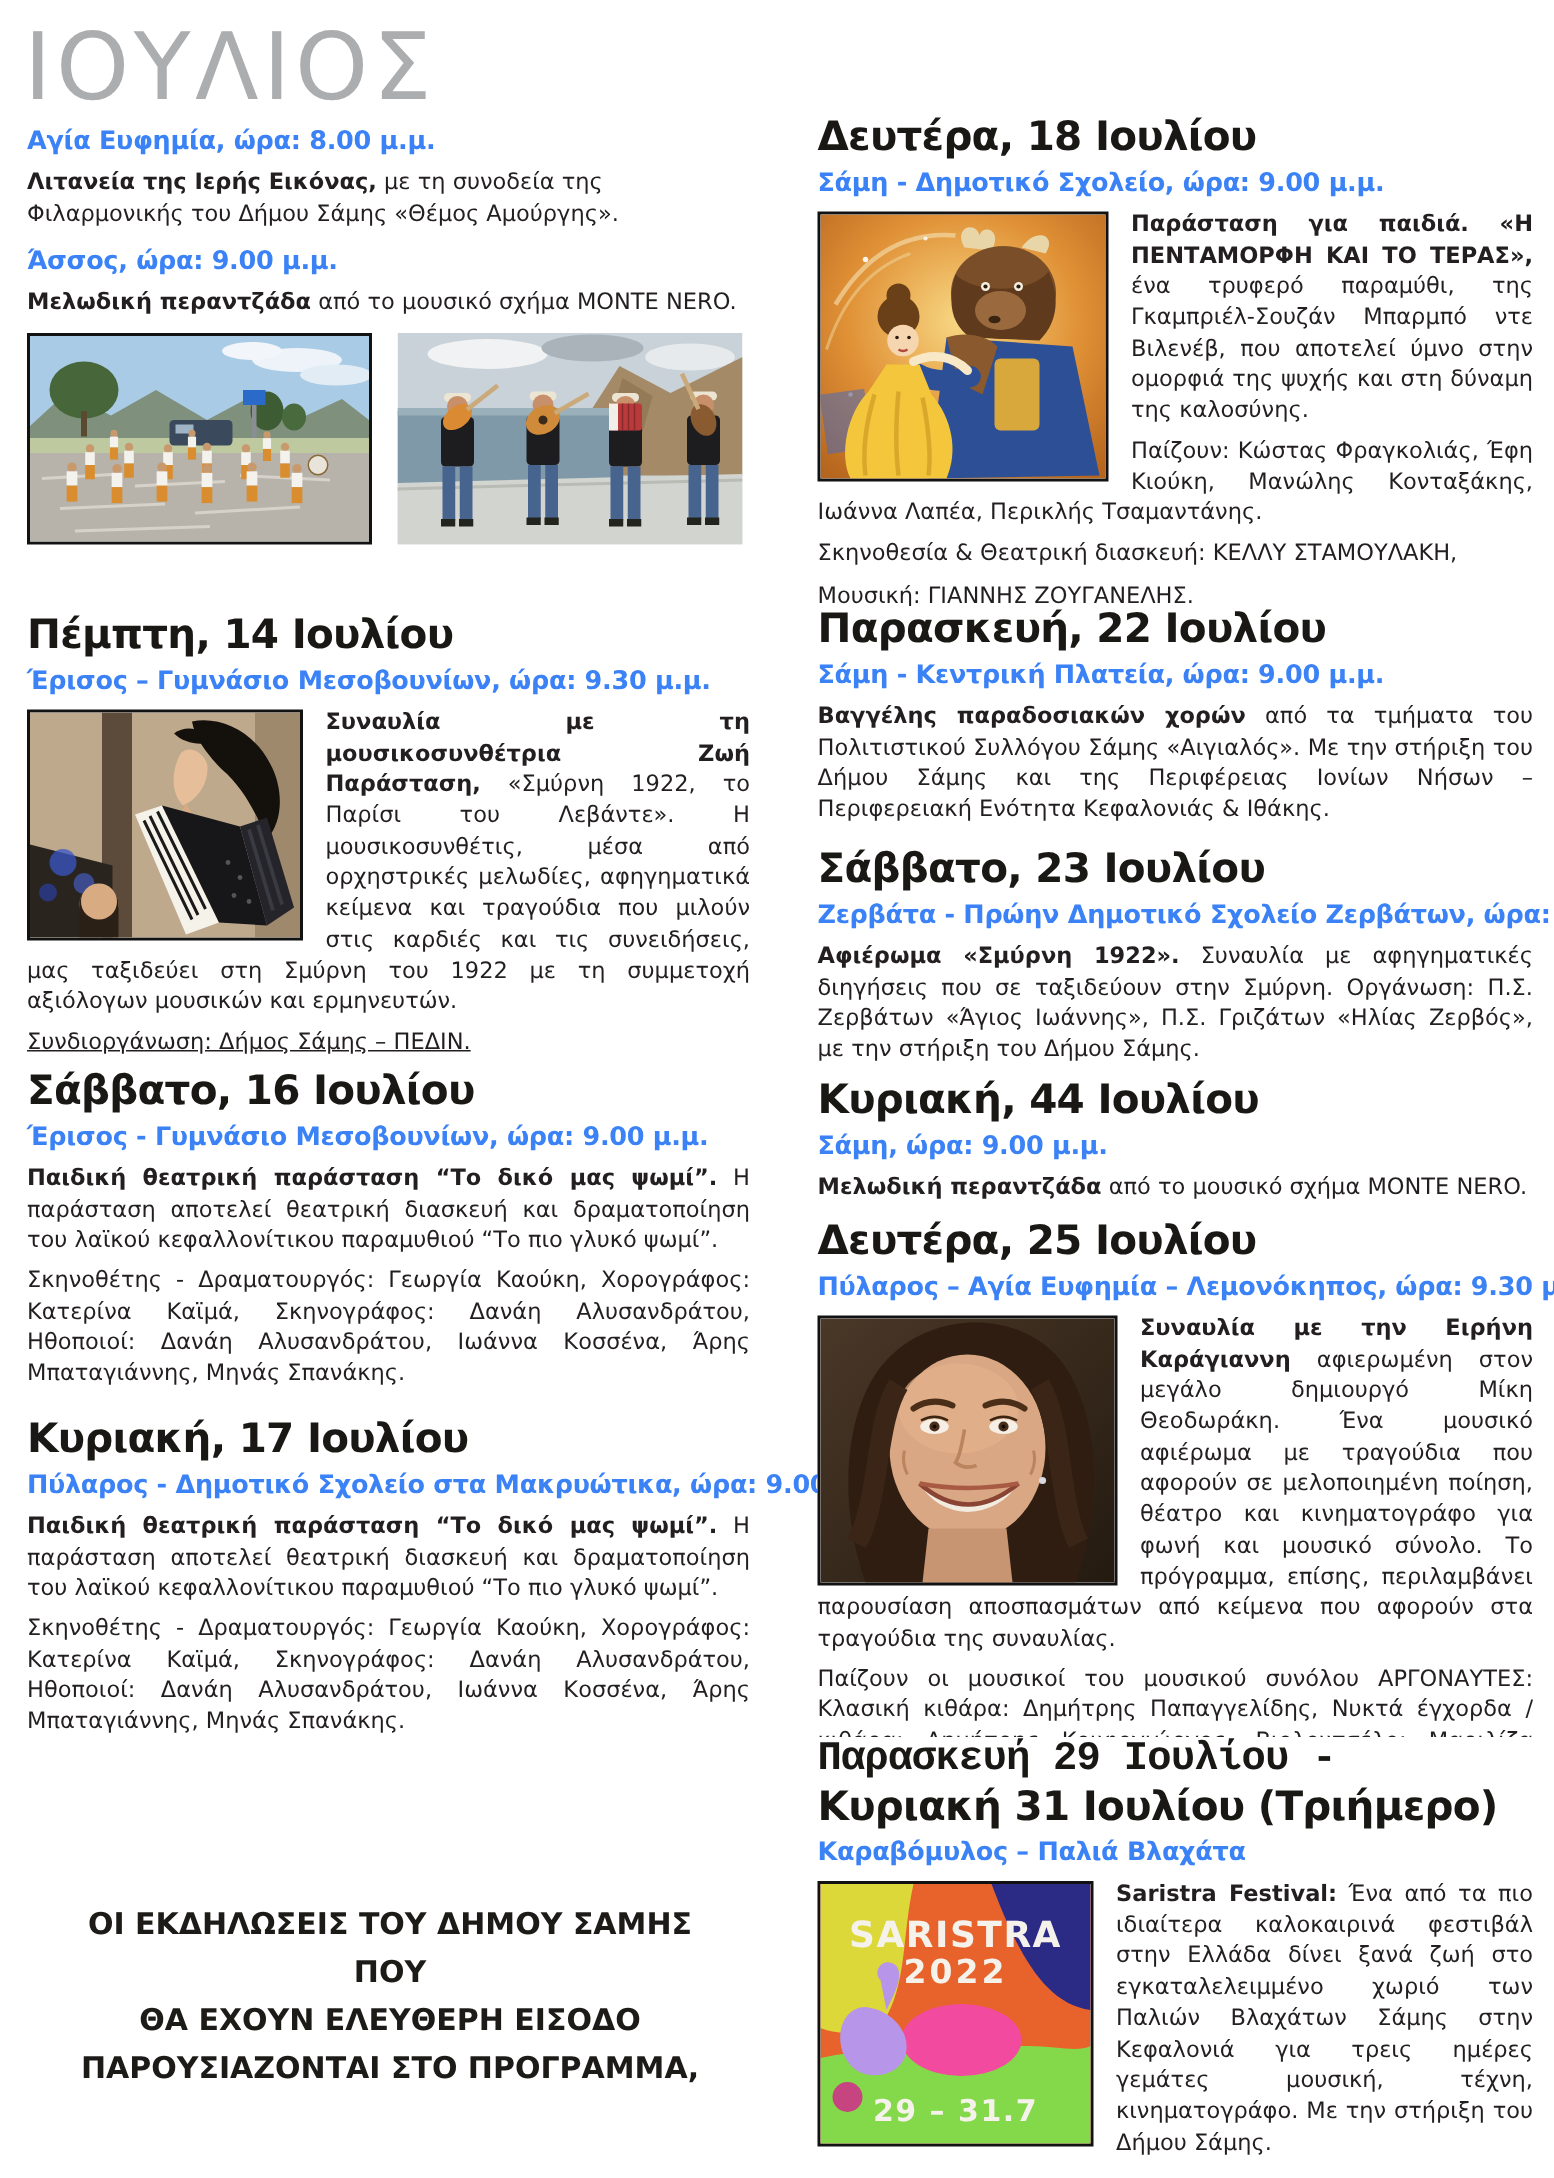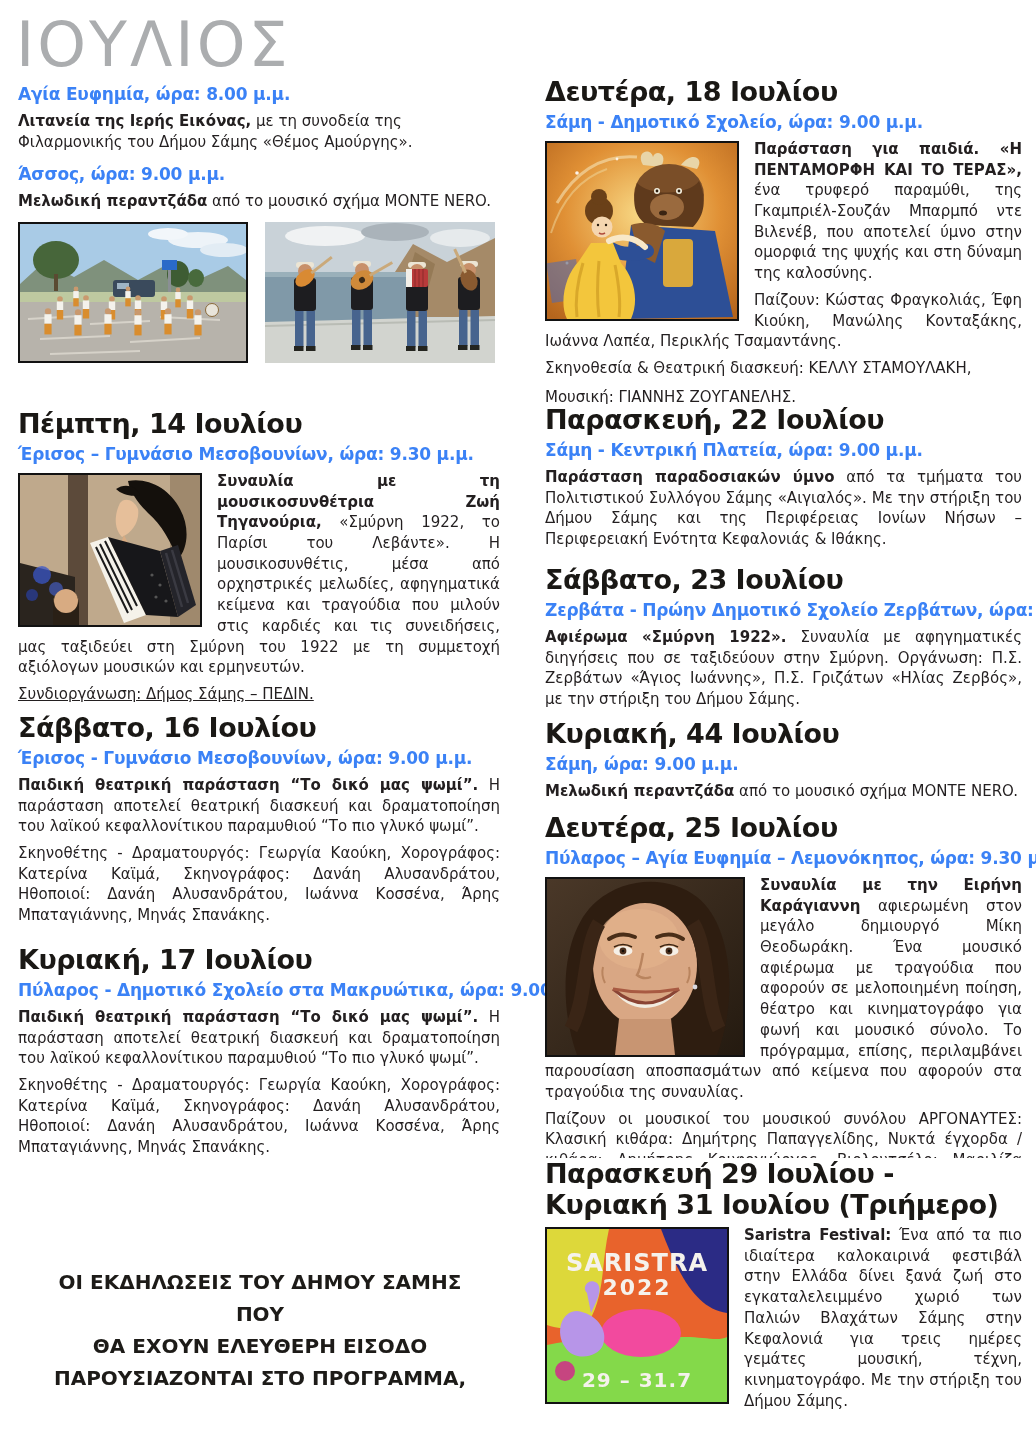--- a/index.html
+++ b/index.html
@@ -152,21 +152,21 @@
         <path d="M70,68 L88,62 L126,140 L104,148 Z" fill="#f5f2ea"></path>
         <path d="M76,72 L108,138 M80,69 L112,135 M85,66 L117,131" stroke="#1a1a1a" stroke-width="2"></path>
         <path d="M88,62 L140,76 L158,142 L126,140 Z" fill="#17171a"></path>
         <circle cx="132" cy="100" r="1.6" fill="#555"></circle>
           <circle cx="140" cy="110" r="1.6" fill="#555"></circle>
         <circle cx="136" cy="122" r="1.6" fill="#555"></circle>
           <circle cx="146" cy="126" r="1.6" fill="#555"></circle>
         <path d="M140,76 L158,70 L176,130 L158,142 Z" fill="#24242a"></path>
         <path d="M146,78 L162,132 M152,75 L168,128" stroke="#3a3a42" stroke-width="2.5"></path>
       </svg>
-      <p class="body just"><b>Συναυλία με τη μουσικοσυνθέτρια Ζωή Τηγανούρια,</b><span> «Σμύρνη 1922, το Παρίσι του Λεβάντε». Η μουσικοσυνθέτις, μέσα από ορχηστρικές μελωδίες, αφηγηματικά κείμενα και τραγούδια που μιλούν στις καρδιές και τις συνειδήσεις, μας ταξιδεύει στη Σμύρνη του 1922 με τη συμμετοχή αξιόλογων μουσικών και ερμηνευτών.</span></p>
+      <p class="body just"><b>Συναυλία με τη μουσικοσυνθέτρια Ζωή Παράσταση,</b><span> «Σμύρνη 1922, το Παρίσι του Λεβάντε». Η μουσικοσυνθέτις, μέσα από ορχηστρικές μελωδίες, αφηγηματικά κείμενα και τραγούδια που μιλούν στις καρδιές και τις συνειδήσεις, μας ταξιδεύει στη Σμύρνη του 1922 με τη συμμετοχή αξιόλογων μουσικών και ερμηνευτών.</span></p>
       <p class="body" style="margin-bottom:18px;text-decoration:underline;">Συνδιοργάνωση: Δήμος Σάμης – ΠΕΔΙΝ.</p>
       <p class="body">(Περιφερειακή Ένωση Δήμων Ιονίων Νήσων).</p>
     </div>
   </section>
 
   <section class="sec" style="left:18px;top:712px;width:482px;">
     <h2 class="day">Σάββατο, 16 Ιουλίου</h2>
     <div class="venue">Έρισος - Γυμνάσιο Μεσοβουνίων, ώρα: 9.00 μ.μ.</div>
     <p class="body just"><b>Παιδική θεατρική παράσταση “Το δικό μας ψωμί”.</b><span> Η παράσταση αποτελεί θεατρική διασκευή και δραματοποίηση του λαϊκού κεφαλλονίτικου παραμυθιού “Το πιο γλυκό ψωμί”.</span></p>
     <p class="body just">Σκηνοθέτης - Δραματουργός: Γεωργία Καούκη, Χορογράφος: Κατερίνα Καϊμά, Σκηνογράφος: Δανάη Αλυσανδράτου, Ηθοποιοί: Δανάη Αλυσανδράτου, Ιωάννα Κοσσένα, Άρης Μπαταγιάννης, Μηνάς Σπανάκης.</p>
@@ -233,21 +233,21 @@
       <p class="body just"><b>Παράσταση για παιδιά. «Η ΠΕΝΤΑΜΟΡΦΗ ΚΑΙ ΤΟ ΤΕΡΑΣ»,</b><span> ένα τρυφερό παραμύθι, της Γκαμπριέλ-Σουζάν Μπαρμπό ντε Βιλενέβ, που αποτελεί ύμνο στην ομορφιά της ψυχής και στη δύναμη της καλοσύνης.</span></p>
       <p class="body just">Παίζουν: Κώστας Φραγκολιάς, Έφη Κιούκη, Μανώλης Κονταξάκης, Ιωάννα Λαπέα, Περικλής Τσαμαντάνης.</p>
     </div>
     <p class="credits">Σκηνοθεσία &amp; Θεατρική διασκευή: ΚΕΛΛΥ ΣΤΑΜΟΥΛΑΚΗ,</p>
     <p class="credits" style="margin-top:8px;">Μουσική: ΓΙΑΝΝΗΣ ΖΟΥΓΑΝΕΛΗΣ.</p>
   </section>
 
   <section class="sec" style="left:545px;top:404px;width:477px;">
     <h2 class="day">Παρασκευή, 22 Ιουλίου</h2>
     <div class="venue">Σάμη - Κεντρική Πλατεία, ώρα: 9.00 μ.μ.</div>
-    <p class="body just"><b>Παράσταση παραδοσιακών ύμνο</b><span> από τα τμήματα του Πολιτιστικού Συλλόγου Σάμης «Αιγιαλός». Με την στήριξη του Δήμου Σάμης και της Περιφέρειας Ιονίων Νήσων – Περιφερειακή Ενότητα Κεφαλονιάς &amp; Ιθάκης.</span></p>
+    <p class="body just"><b>Βαγγέλης παραδοσιακών χορών</b><span> από τα τμήματα του Πολιτιστικού Συλλόγου Σάμης «Αιγιαλός». Με την στήριξη του Δήμου Σάμης και της Περιφέρειας Ιονίων Νήσων – Περιφερειακή Ενότητα Κεφαλονιάς &amp; Ιθάκης.</span></p>
   </section>
 
   <section class="sec" style="left:545px;top:564px;width:477px;">
     <h2 class="day">Σάββατο, 23 Ιουλίου</h2>
     <div class="venue">Ζερβάτα - Πρώην Δημοτικό Σχολείο Ζερβάτων, ώρα: 9.00 μ.μ.</div>
     <p class="body just"><b>Αφιέρωμα «Σμύρνη 1922».</b><span> Συναυλία με αφηγηματικές διηγήσεις που σε ταξιδεύουν στην Σμύρνη. Οργάνωση: Π.Σ. Ζερβάτων «Άγιος Ιωάννης», Π.Σ. Γριζάτων «Ηλίας Ζερβός», με την στήριξη του Δήμου Σάμης.</span></p>
   </section>
 
   <section class="sec" style="left:545px;top:718px;width:477px;">
     <h2 class="day">Κυριακή, 44 Ιουλίου</h2>
@@ -288,22 +288,23 @@
         <path d="M72,140 L124,140 L128,176 L68,176 Z" fill="#c89572"></path>
         <path d="M24,150 C40,120 36,70 52,44 M172,150 C158,122 162,70 146,44" stroke="#3a2516" stroke-width="14" fill="none"></path>
         <circle cx="148" cy="108" r="2.4" fill="#d8d8e0"></circle>
       </svg>
       <p class="body just"><b>Συναυλία με την Ειρήνη Καράγιαννη</b><span> αφιερωμένη στον μεγάλο δημιουργό Μίκη Θεοδωράκη. Ένα μουσικό αφιέρωμα με τραγούδια που αφορούν σε μελοποιημένη ποίηση, θέατρο και κινηματογράφο για φωνή και μουσικό σύνολο. Το πρόγραμμα, επίσης, περιλαμβάνει παρουσίαση αποσπασμάτων από κείμενα που αφορούν στα τραγούδια της συναυλίας.</span></p>
       <p class="body just">Παίζουν οι μουσικοί του μουσικού συνόλου ΑΡΓΟΝΑΥΤΕΣ: Κλασική κιθάρα: Δημήτρης Παπαγγελίδης, Νυκτά έγχορδα / κιθάρα: Δημήτρης Κουφογιώργος, Βιολοντσέλο: Μαριλίζα Παπαδούρη, Κοντραμπάσο: Βαγγέλης Ζωγράφος.</p>
     </div>
   </section>
 
   <section class="sec" style="left:545px;top:1158px;width:477px;">
-    <h2 class="day" style="margin-bottom:0;">Παρασκευή 29 Ιουλίου -</h2>
+    <h2 class="day" style="margin-bottom:0;font-family:Liberation Mono, monospace;">Παρασκευή 29 Ιουλίου -</h2>
     <h2 class="day">Κυριακή 31 Ιουλίου (Τριήμερο)</h2>
+    <div class="venue">Καραβόμυλος – Παλιά Βλαχάτα</div>
     <div class="wrapblock">
 
       <svg class="photo framed float" width="180" height="173" viewBox="0 0 180 173">
         <rect width="180" height="173" fill="#e8632c"></rect>
         <path d="M0,0 L62,0 C54,36 58,66 42,92 C28,102 10,100 0,96 Z" fill="#ddd83a"></path>
         <path d="M114,0 L180,0 L180,84 C148,80 130,42 114,0 Z" fill="#2b2b85"></path>
         <path d="M0,116 C40,106 78,118 118,110 C148,104 168,114 180,108 L180,173 L0,173 Z" fill="#84d94a"></path>
         <ellipse cx="94" cy="104" rx="40" ry="24" fill="#f24a9e"></ellipse>
         <path d="M30,82 C14,82 8,104 18,118 C26,132 50,130 56,116 C62,100 48,84 30,82 Z" fill="#b795e8"></path>
         <path d="M40,64 C34,58 42,48 50,54 C56,60 50,72 44,84 Z" fill="#b795e8"></path>

